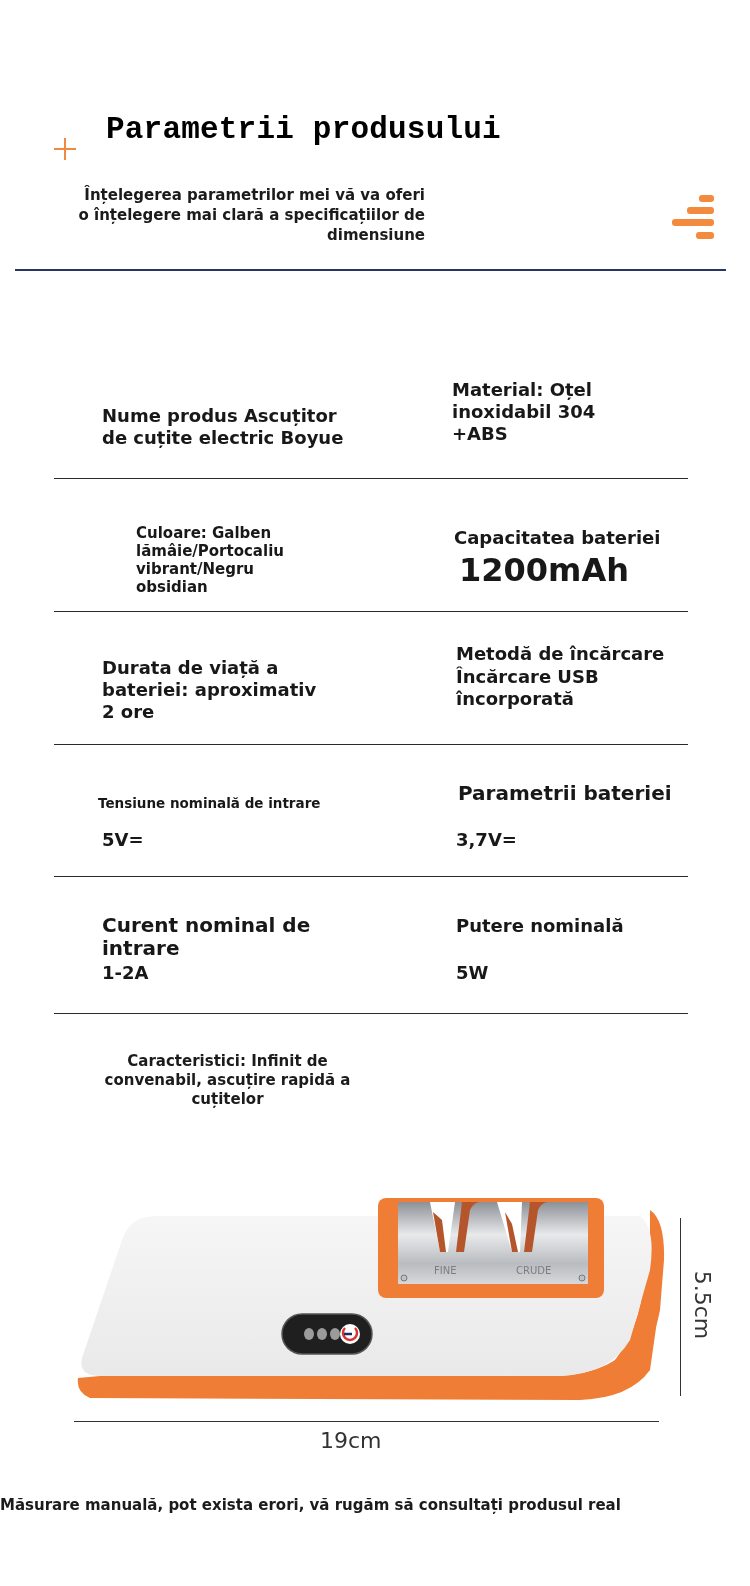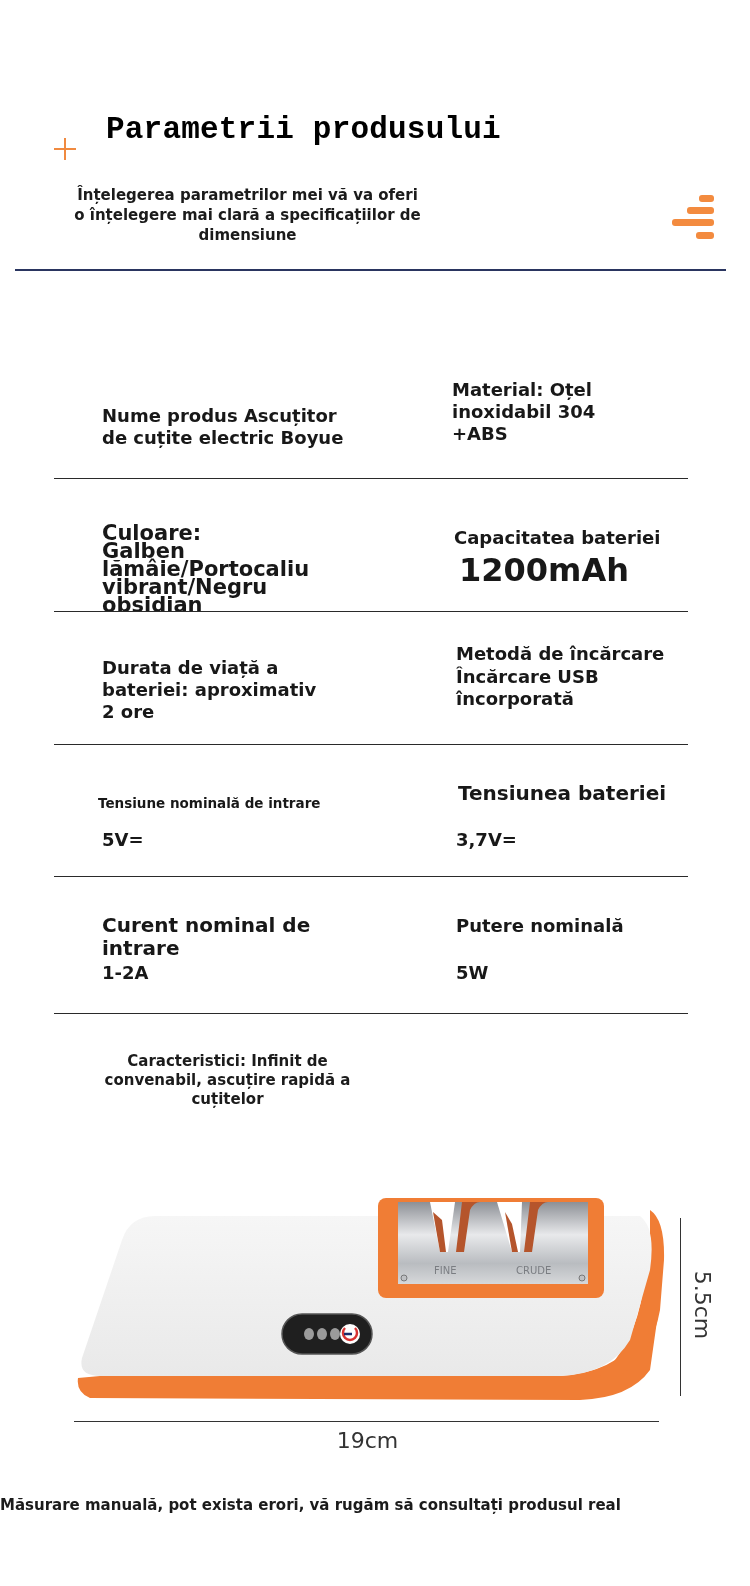--- a/index.html
+++ b/index.html
@@ -8,47 +8,47 @@
 
     .abs { position: absolute; }
 
     
     .plus-icon { left: 54px; top: 138px; width: 22px; height: 22px; }
     .plus-icon::before, .plus-icon::after { content: ""; position: absolute; background: #f08a40; }
     .plus-icon::before { left: 10px; top: 0; width: 2px; height: 22px; }
     .plus-icon::after { left: 0; top: 10px; width: 22px; height: 2px; }
 
     .page-title { left: 106px; top: 112px; font-size: 31px; font-weight: bold; letter-spacing: 0.2px; white-space: nowrap; color: #000000; font-family: Liberation Mono, monospace; }
-    .subtitle { left: 70px; top: 185px; width: 355px; font-size: 15px; font-weight: bold; line-height: 20px; text-align: center; color: #1b1b1b; }
+    .subtitle { left: 70px; top: 185px; width: 355px; font-size: 15px; font-weight: bold; line-height: 20px; text-align: right; color: #1b1b1b; }
 
     .bars-icon { left: 670px; top: 195px; width: 44px; height: 48px; }
     .bars-icon span { position: absolute; right: 0; height: 7px; border-radius: 3px; background: #f38b3f; }
     .bars-icon .b1 { top: 0; width: 15px; }
     .bars-icon .b2 { top: 12px; width: 27px; }
     .bars-icon .b3 { top: 24px; width: 42px; }
     .bars-icon .b4 { top: 37px; width: 18px; }
 
     .header-divider { left: 15px; top: 269px; width: 711px; height: 2px; background: #2a3560; }
 
     
     .spec-text { font-weight: bold; color: #181818; }
     .row-divider { left: 54px; width: 634px; height: 1px; background: #2a2a2a; }
 
     .t18 { font-size: 18px; line-height: 22px; }
-    .t16 { font-size: 21px; line-height: 18px; }
+    .t16 { font-size: 15px; line-height: 18px; margin-left: 34px; }
     .t14 { font-size: 13.5px; line-height: 18px; }
     .t20 { font-size: 20px; line-height: 23px; }
     .big { font-size: 32px; line-height: 36px; }
 
     .feature { left: 100px; top: 1052px; width: 255px; font-size: 15px; line-height: 19px; font-weight: bold; text-align: center; color: #1b1b1b; }
 
     
     .product { left: 60px; top: 1180px; width: 620px; height: 230px; }
     .dim-h-line { left: 74px; top: 1421px; width: 585px; height: 1px; background: #333; }
-    .dim-h-label { left: 320px; top: 1428px; width: 95px; text-align: center; font-size: 22px; color: #333; font-family: "DejaVu Sans", sans-serif; font-weight: normal; }
+    .dim-h-label { left: 320px; top: 1428px; width: 95px; text-align: left; font-size: 22px; color: #333; font-family: "DejaVu Sans", sans-serif; font-weight: normal; }
     .dim-v-line { left: 680px; top: 1218px; width: 1px; height: 178px; background: #333; }
     .dim-v-label { left: 660px; top: 1290px; width: 80px; height: 30px; font-size: 22px; color: #333; transform: rotate(90deg); text-align: center; font-weight: normal; }
 
     .footnote { left: 0; top: 1496px; width: 740px; text-align: left; font-size: 15px; font-weight: bold; color: #1b1b1b; }
   </style>
 </head>
 <body>
 
 <div class="abs plus-icon"></div>
 <div class="abs page-title">Parametrii produsului</div>
@@ -70,21 +70,21 @@
 <div class="abs spec-text big" style="left:459px; top:552px;">1200mAh</div>
 <div class="abs row-divider" style="top:611px;"></div>
 
 <div class="abs spec-text t18" style="left:102px; top:657px; width:215px;">Durata de viață a bateriei: aproximativ 2 ore</div>
 <div class="abs spec-text t18" style="left:456px; top:643px; width:215px; white-space:nowrap;">Metodă de încărcare</div>
 <div class="abs spec-text t18" style="left:456px; top:666px; width:170px;">Încărcare USB încorporată</div>
 <div class="abs row-divider" style="top:744px;"></div>
 
 <div class="abs spec-text t14" style="left:98px; top:794px; white-space:nowrap;">Tensiune nominală de intrare</div>
 <div class="abs spec-text t18" style="left:102px; top:829px;">5V=</div>
-<div class="abs spec-text t20" style="left:458px; top:782px; white-space:nowrap;">Tensiunea bateriei</div>
+<div class="abs spec-text t20" style="left:458px; top:782px; white-space:nowrap;">Parametrii bateriei</div>
 <div class="abs spec-text t18" style="left:456px; top:829px;">3,7V=</div>
 <div class="abs row-divider" style="top:876px;"></div>
 
 <div class="abs spec-text t20" style="left:102px; top:914px; width:215px;">Curent nominal de intrare</div>
 <div class="abs spec-text t18" style="left:102px; top:962px;">1-2A</div>
 <div class="abs spec-text t18" style="left:456px; top:915px; white-space:nowrap;">Putere nominală</div>
 <div class="abs spec-text t18" style="left:456px; top:962px;">5W</div>
 <div class="abs row-divider" style="top:1013px;"></div>
 
 <div class="abs feature">Caracteristici: Infinit de convenabil, ascuțire rapidă a cuțitelor</div>

